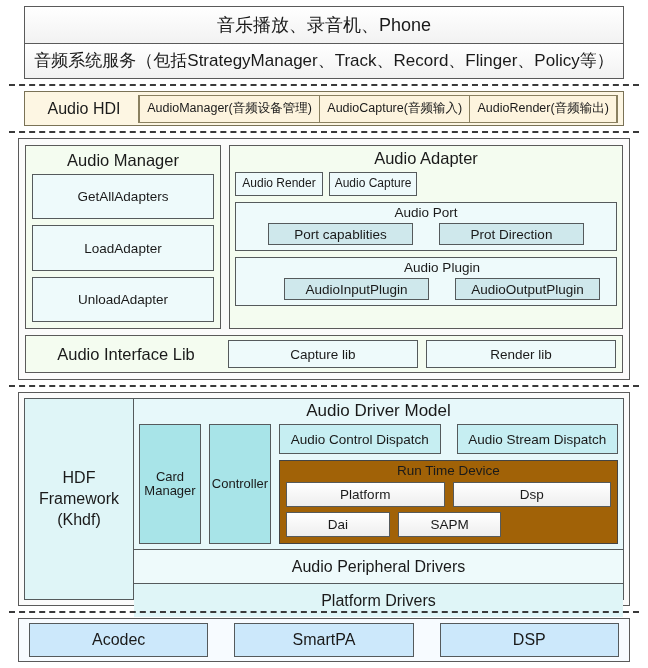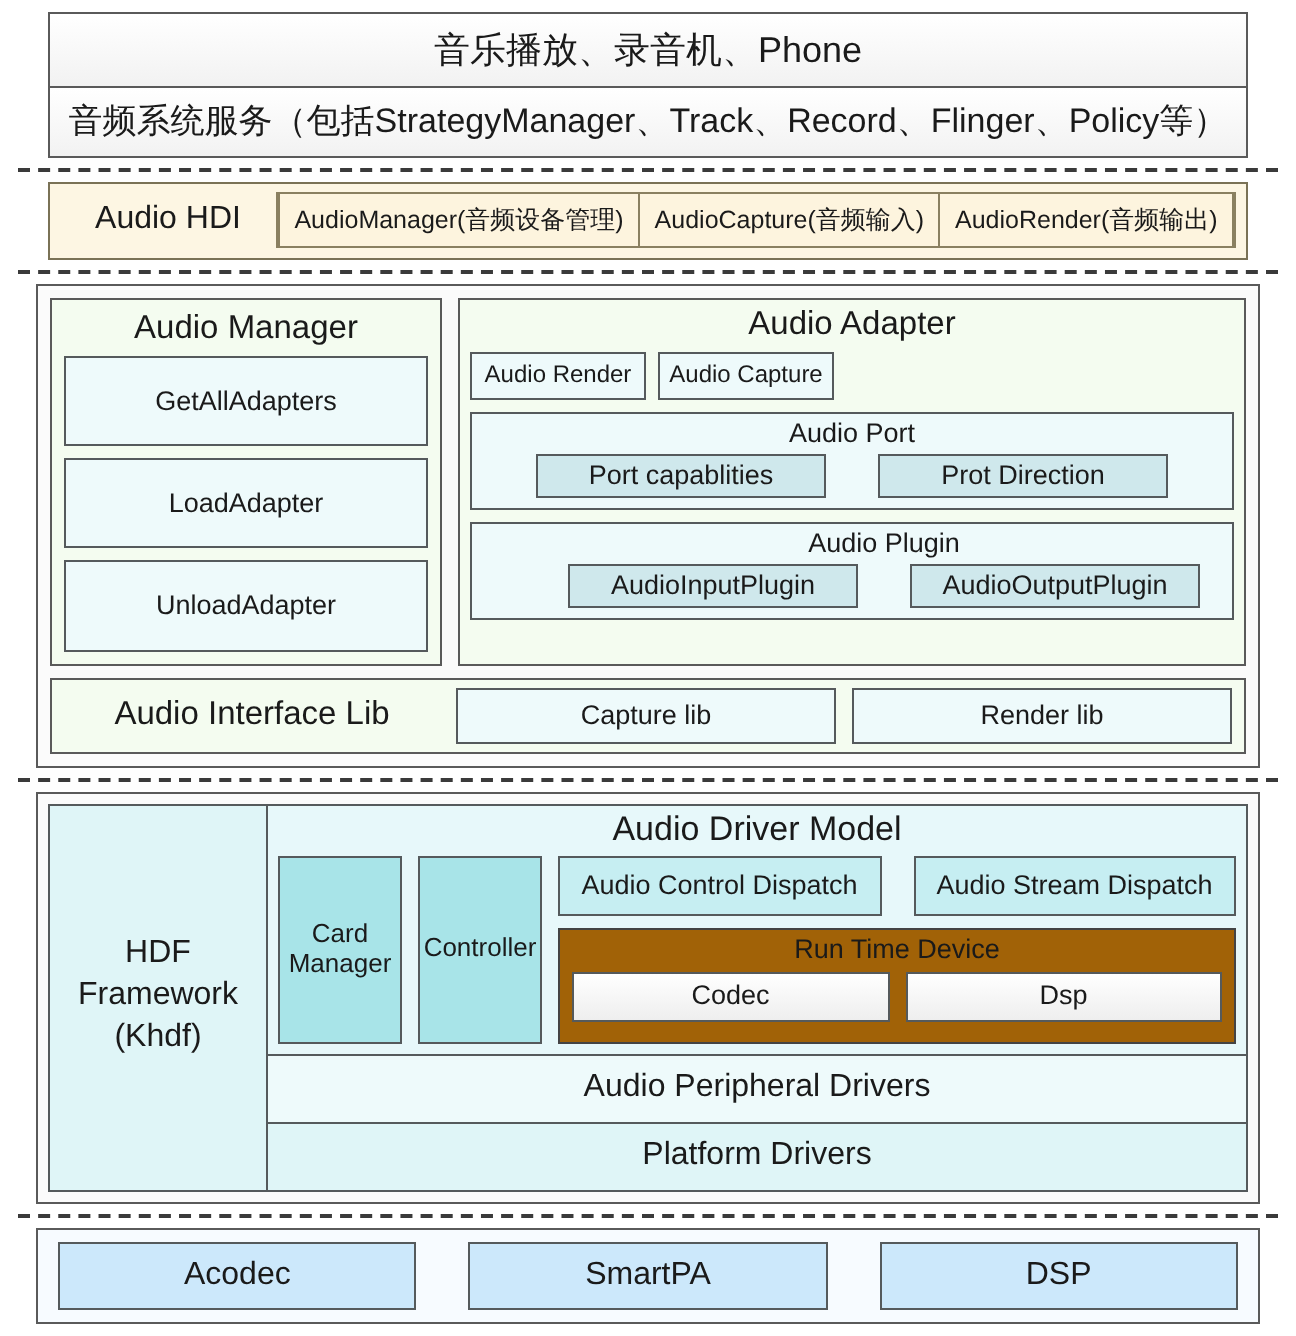--- a/index.html
+++ b/index.html
@@ -487,22 +487,27 @@
           <div class="adm-main">
             <div class="dispatch-row">
               <div class="bx dispatch">Audio Control Dispatch</div>
               <div class="bx dispatch">Audio Stream Dispatch</div>
             </div>
 
             <div class="runtime">
               <div class="runtime-title">Run Time Device</div>
               <div class="runtime-grid">
                 <div class="runtime-line">
-                  <div class="bx rt-box">Codec</div>
+                  <div class="bx rt-box">Platform</div>
                   <div class="bx rt-box">Dsp</div>
+                </div>
+                <div class="runtime-line">
+                  <div class="bx rt-box">Dai</div>
+                  <div class="bx rt-box">SAPM</div>
+                  <div class="rt-spacer"></div>
                 </div>
               </div>
             </div>
           </div>
         </div>
       </div>
 
       <div class="drv-row">Audio Peripheral Drivers</div>
       <div class="drv-row last">Platform Drivers</div>
     </div>

